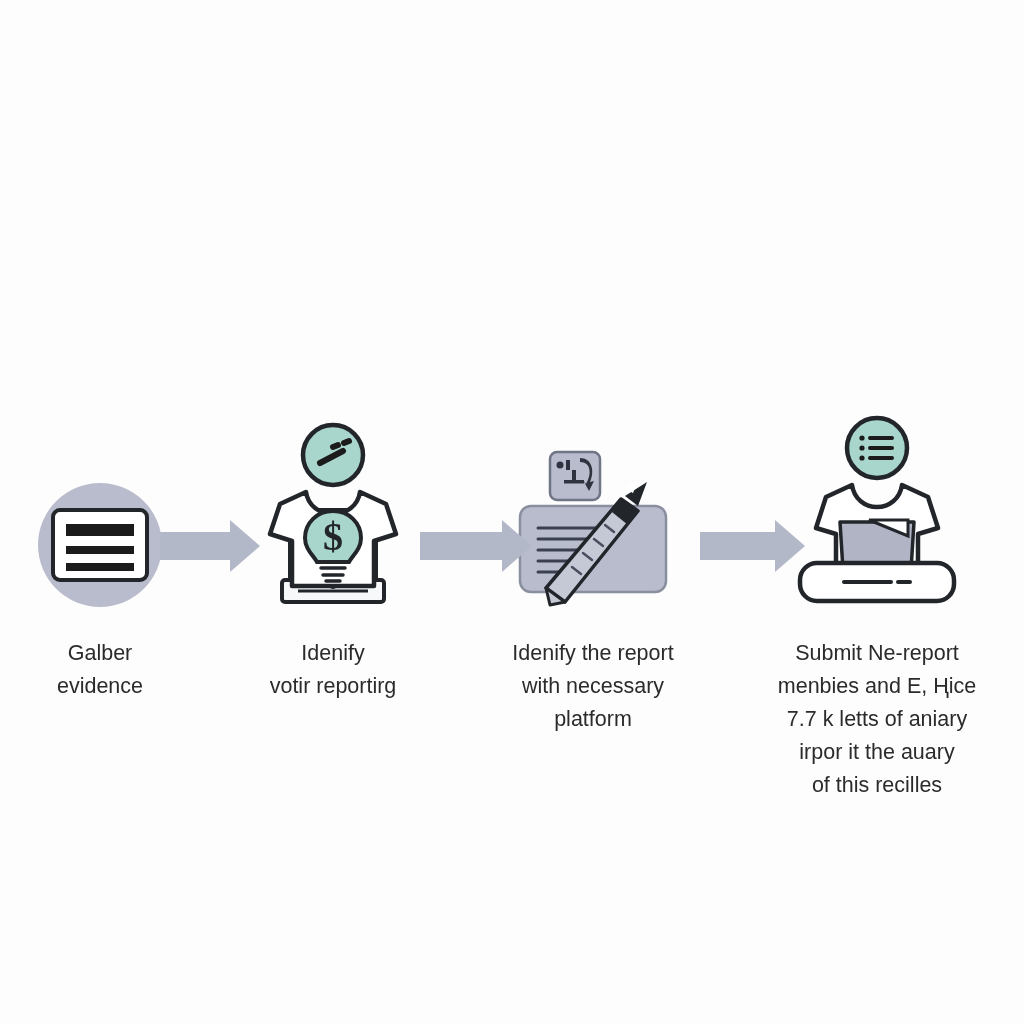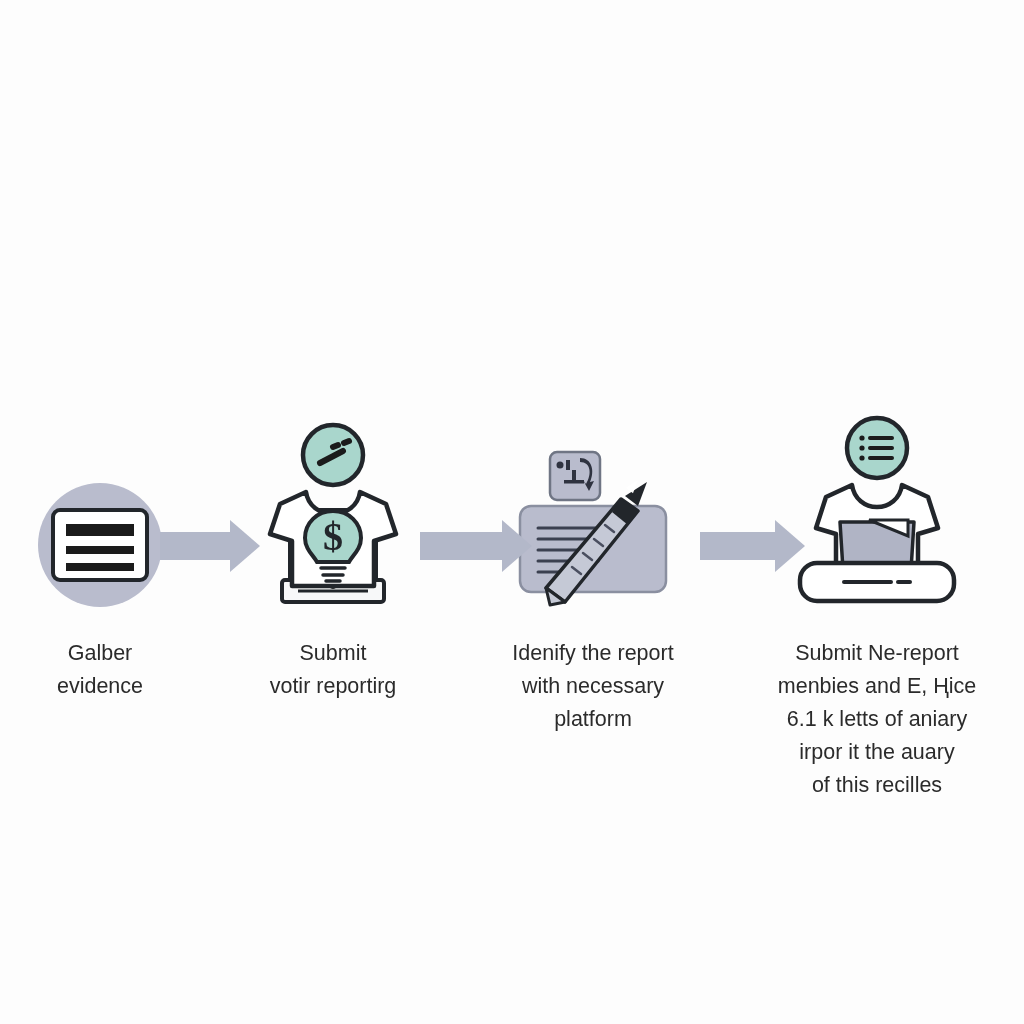--- a/index.html
+++ b/index.html
@@ -133,21 +133,21 @@
           <path d="M105 111 C89 111 77 123 77 138 C77 149 85 155 89 162 L121 162
                    C125 155 133 149 133 138 C133 123 121 111 105 111 Z" fill="#a9d6cc" stroke="#22262b" stroke-width="4"></path>
           <g stroke="#22262b" stroke-width="3.5" stroke-linecap="round">
             <line x1="93" y1="168" x2="117" y2="168"></line>
             <line x1="95" y1="175" x2="115" y2="175"></line>
             <line x1="98" y1="181" x2="112" y2="181"></line>
           </g>
           <text x="105" y="150" text-anchor="middle" font-family="Liberation Serif, serif" font-size="40" font-weight="bold" fill="#22262b">$</text>
         </svg>
       </div>
-      <div class="step-label">Submit
+      <div class="step-label">Idenify
 votir reportirg</div>
     </div>
 
     <div class="step" id="step-3">
       <div class="step-art">
         <svg width="210" height="215" viewBox="0 0 210 215">
 
           <rect x="62" y="52" width="50" height="48" rx="7" fill="#b9bccd" stroke="#6f7584" stroke-width="2.5"></rect>
           <g fill="#2f3340">
             <circle cx="72" cy="65" r="3.5"></circle>
@@ -212,21 +212,21 @@
 
           <rect x="28" y="163" width="154" height="38" rx="17" fill="#ffffff" stroke="#22262b" stroke-width="4.5"></rect>
           <g stroke="#22262b" stroke-width="4" stroke-linecap="round">
             <line x1="72" y1="182" x2="119" y2="182"></line>
             <line x1="126" y1="182" x2="138" y2="182"></line>
           </g>
         </svg>
       </div>
       <div class="step-label">Submit Ne-report
 menbies and E, Ⱨice
-6.1 k letts of aniary
+7.7 k letts of aniary
 irpor it the auary
 of this recilles</div>
     </div>
 
   </div>
 
   <div class="arrow" id="arrow-1">
     <div class="shaft"></div>
     <div class="head"></div>
   </div>

